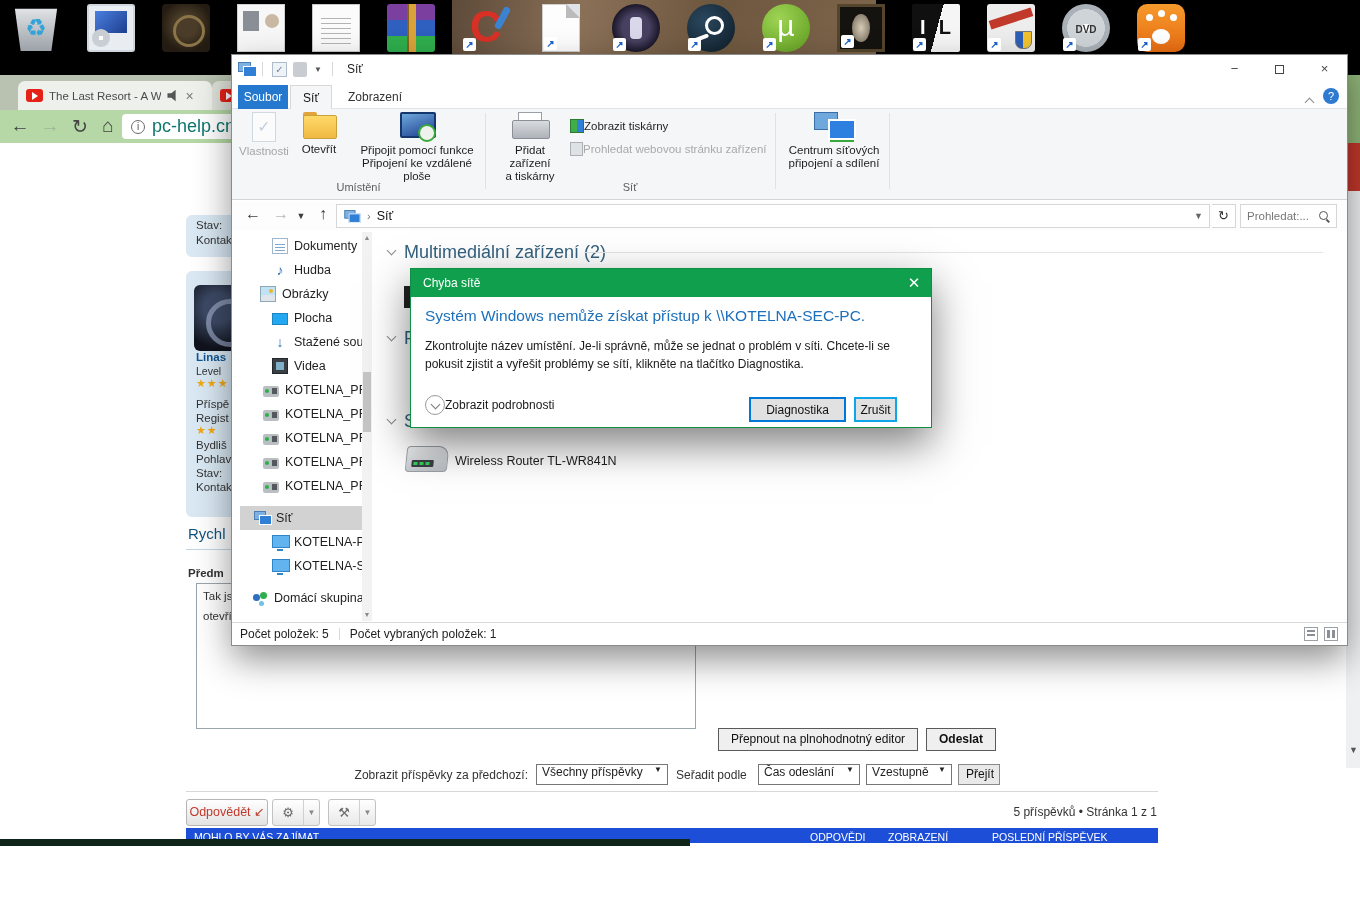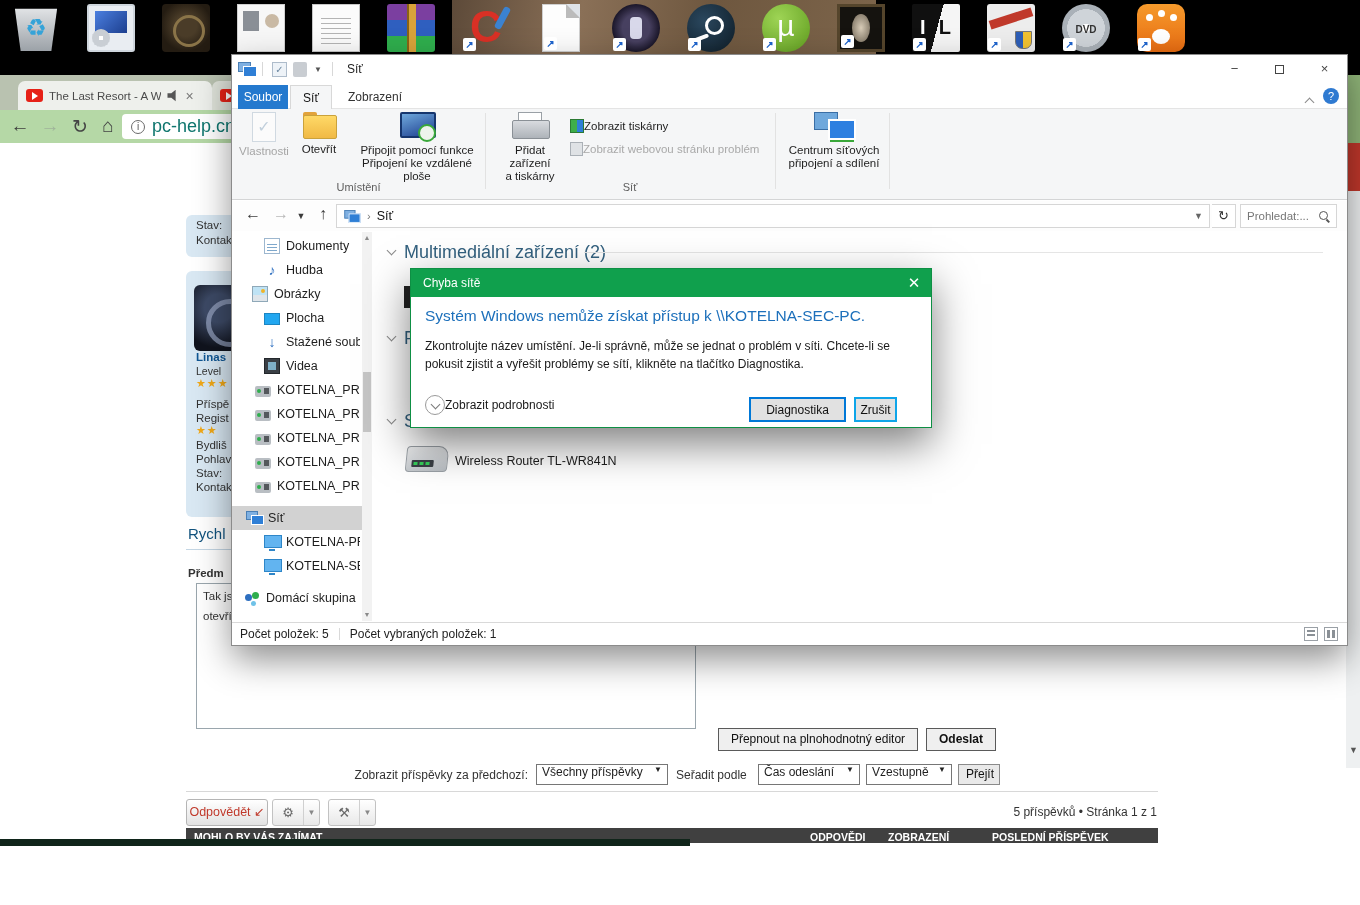--- a/index.html
+++ b/index.html
@@ -89,22 +89,22 @@
       text-align:center;line-height:21px;white-space:nowrap;padding:0 7px}
   .fselect{position:absolute;height:21px;background:#fff;border:1px solid #767676;font-size:12px;
       display:flex;align-items:flex-start;justify-content:space-between;padding:0 5px;white-space:nowrap}
   .fselect .car{font-size:8px;color:#222;margin-left:6px}
   .replybtn{position:absolute;left:186px;top:724px;width:82px;height:27px;border:1px solid #b5b5b5;border-radius:3px;
       background:linear-gradient(#ffffff,#e2e2e2);color:#c0392b;font-size:12.5px;text-align:center;line-height:25px}
   .splitbtn{position:absolute;top:724px;width:48px;height:27px;border:1px solid #c2c2c2;border-radius:3px;
       background:linear-gradient(#fff,#e8e8e8);display:flex}
   .splitbtn .ic{flex:1;text-align:center;line-height:25px;color:#6a6a6a;font-size:13px;border-right:1px solid #d0d0d0}
   .splitbtn .dd{width:15px;text-align:center;line-height:25px;color:#888;font-size:8px}
-  .suggestbar{position:absolute;left:186px;top:753px;width:972px;height:15px;background:#404040;color:#fff;
-      font-size:10.5px;font-weight:bold}
+  .suggestbar{position:absolute;left:186px;top:753px;width:972px;height:15px;background:#1d4ed8;color:#fff;
+      font-size:10.5px;font-weight:normal}
   .suggestbar span{position:absolute;top:3px;white-space:nowrap}
   .darkstrip{position:absolute;left:0;top:764px;width:690px;height:7px;background:#10251a}
   .edge-green{position:absolute;left:1346px;top:0;width:14px;height:68px;background:#8fb478}
   .edge-red{position:absolute;left:1347px;top:68px;width:13px;height:48px;background:#c0372b}
   .edge-track{position:absolute;left:1346px;top:116px;width:14px;height:577px;background:#eef0f1}
   .edge-arrow{position:absolute;left:1349px;top:670px;font-size:9px;color:#555}
   .hrline{position:absolute;border-top:1px solid #d8d8d8}
 
   
   #explorer{position:absolute;left:232px;top:55px;width:1115px;height:590px;background:#fff;
@@ -154,21 +154,21 @@
   .crumbbox{position:absolute;left:104px;top:3px;width:874px;height:24px;border:1px solid #d6d6d6;background:#fff;display:flex;align-items:center;padding:0 6px;gap:6px}
   .crumbbox .gt{color:#777;font-size:11px}
   .crumbbox .ctext{font-size:12.5px;color:#111}
   .crumb-dd{margin-left:auto;font-size:9px;color:#666}
   .refresh{position:absolute;left:980px;top:3px;width:24px;height:24px;border:1px solid #d6d6d6;border-left:none;background:#fff;text-align:center;line-height:22px;color:#333;font-size:13px}
   .searchbox{position:absolute;left:1008px;top:3px;width:97px;height:24px;border:1px solid #d6d6d6;background:#fff;display:flex;align-items:center;padding:0 6px;gap:4px}
   .searchbox .ph{font-size:11.5px;color:#777;flex:1}
   .mag{position:relative;width:11px;height:11px;flex:0 0 auto}
   .mag::before{content:"";position:absolute;left:0;top:0;width:7px;height:7px;border:1.5px solid #555;border-radius:50%}
   .mag::after{content:"";position:absolute;right:0;bottom:0;width:4px;height:1.5px;background:#555;transform:rotate(45deg)}
-  .sidebar{position:absolute;left:0;top:177px;width:140px;height:389px;background:#fff}
+  .sidebar{position:absolute;left:8px;top:177px;width:140px;height:389px;background:#fff}
   .srow{position:absolute;left:0;height:24px;width:128px;display:flex;align-items:center;font-size:12.5px;color:#1e1e1e;white-space:nowrap;overflow:hidden}
   .srow.sel{background:#d2d2d2;width:130px}
   .sic{flex:0 0 16px;height:16px;position:relative;margin-right:6px}
   .s-doc{background:#fff;border:1px solid #9db7cf}
   .s-doc::before{content:"";position:absolute;left:2px;right:2px;top:3px;height:9px;background:repeating-linear-gradient(#fff 0 2px,#7fa8cc 2px 3px)}
   .s-music{color:#2e6fc0;font-size:14px;line-height:16px;text-align:center}
   .s-pic{background:linear-gradient(#bfe3f5 55%,#dfe5ea 55%);border:1px solid #8fa8b8}
   .s-pic::after{content:"";position:absolute;right:2px;top:2px;width:4px;height:4px;background:#f0b429;border-radius:50%}
   .s-desk{background:#22a7f0;border:1px solid #1b85c2;height:12px;margin-top:1px}
   .s-down{color:#2e6fc0;font-size:14px;font-weight:bold;line-height:16px;text-align:center}
@@ -406,21 +406,21 @@
         <span class="ic-printer"></span>
         <span>Přidat zařízení</span>
         <span>a tiskárny</span>
       </div>
       <div class="rsmall" style="left:338px;top:10px">
         <span class="ic-grid"></span>
         <span>Zobrazit tiskárny</span>
       </div>
       <div class="rsmall disabled" style="left:338px;top:33px">
         <span class="ic-graydoc"></span>
-        <span>Zobrazit webovou stránku problém</span>
+        <span>Prohledat webovou stránku zařízení</span>
       </div>
       <div class="rlabel" style="left:253px;width:290px">Síť</div>
       <div class="rsep" style="left:543px"></div>
 
       <div class="rbtn" style="left:550px;width:104px">
         <span class="ic-netcenter"></span>
         <span>Centrum síťových</span>
         <span>připojení a sdílení</span>
       </div>
       <div class="rsep" style="left:657px"></div>

